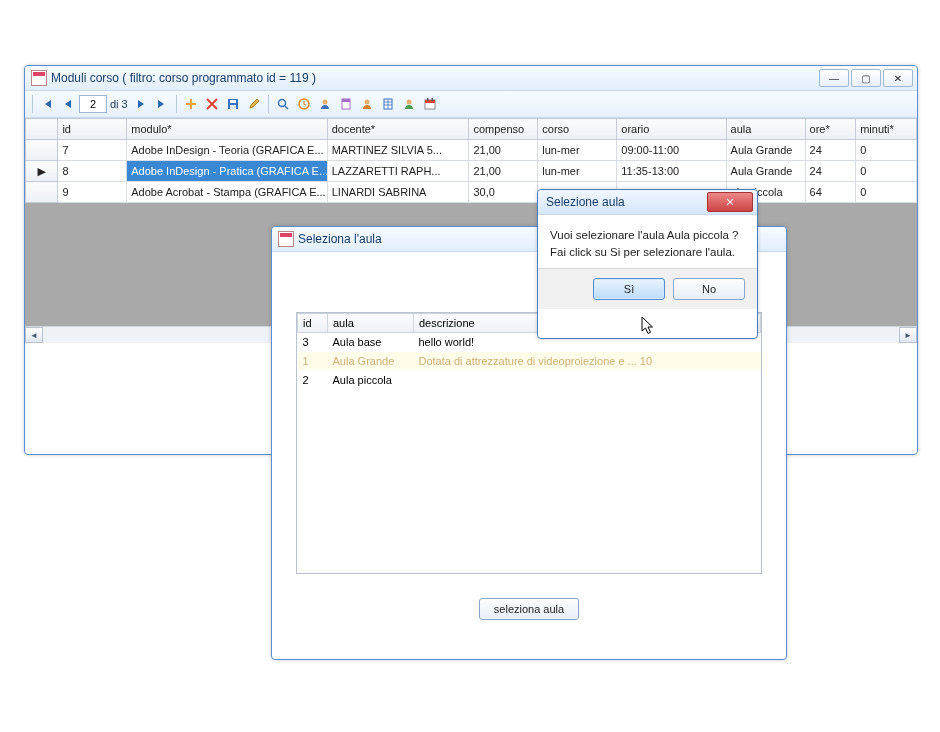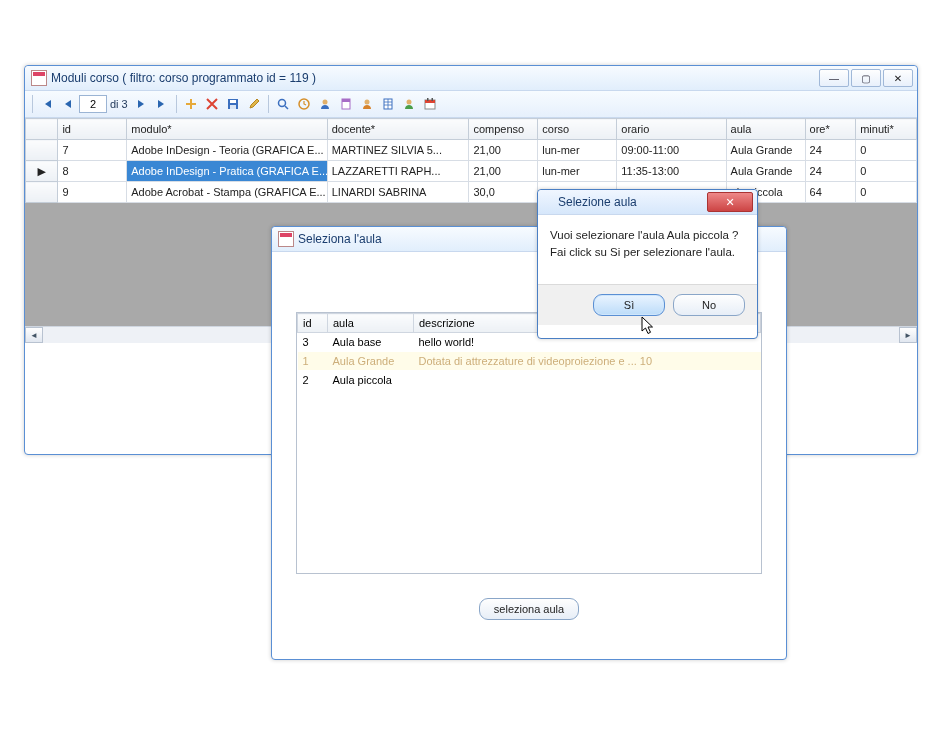--- a/index.html
+++ b/index.html
@@ -18,23 +18,23 @@
 .page-in{width:26px;height:16px;border:1px solid #9bb4d4;background:#fff;text-align:center;font-size:11px;padding:0}
 .page-lbl{font-size:11px;color:#243b5c;margin:0 2px}
 .grid{width:100%;border-collapse:collapse;table-layout:fixed;background:#fff}
 .grid th{background:linear-gradient(#fbfcfd,#ecf0f5);border:1px solid #c4cdd8;font-weight:normal;text-align:left;padding:3px 4px;height:14px;font-size:11px;color:#222}
 .grid td{border:1px solid #d7dde5;padding:3px 4px;height:14px;font-size:11px;color:#222;white-space:nowrap;overflow:hidden}
 .rowhdr{background:linear-gradient(#fbfcfd,#ecf0f5)!important;width:30px;border:1px solid #c4cdd8!important;text-align:center}
 .selcell{background:#3a87d4;color:#fff!important}
 .gridarea{background:#a9a9a9;height:225px;overflow:hidden;position:relative}
 .hscroll{position:absolute;bottom:0;left:0;right:0;height:16px;background:#eef1f6;border-top:1px solid #cfd6e0;display:flex;align-items:center}
 .hscroll .sbtn{width:16px;height:14px;background:linear-gradient(#fefefe,#e1e7f0);border:1px solid #b8c2d0;display:flex;align-items:center;justify-content:center;font-size:8px;color:#456}
-.pushbtn{min-width:72px;height:22px;background:linear-gradient(#fefefe,#e7eef7);border:1px solid #8aa6c8;border-radius:9px;font-size:11px;color:#222;padding:0 10px}
+.pushbtn{min-width:72px;height:22px;background:linear-gradient(#fefefe,#e7eef7);border:1px solid #8aa6c8;border-radius:3px;font-size:11px;color:#222;padding:0 10px}
 .pushbtn.primary{background:linear-gradient(#eaf4ff,#bcdcf9);border-color:#5a8fd4;box-shadow:inset 0 0 0 1px #cfe6fb}
-.dlg-msg{padding:12px 12px 22px 12px;font-size:11.5px;color:#222;line-height:1.5}
+.dlg-msg{padding:12px 12px 6px 12px;font-size:11.5px;color:#222;line-height:1.5}
 .dlg-btns{height:40px;background:#f0f0f0;border-top:1px solid #dadada;display:flex;align-items:center;justify-content:flex-end;padding-right:12px;gap:8px}
 .closebadge{width:44px;height:18px;border-radius:2px;background:linear-gradient(#e88,#c44);border:1px solid #a33;display:flex;align-items:center;justify-content:center;color:#fff;font-size:11px;margin-right:4px}
 .list{width:100%;border-collapse:collapse}
 .list th{background:linear-gradient(#fbfcfd,#ecf0f5);border:1px solid #cfd6e0;font-weight:normal;text-align:left;padding:3px 5px;font-size:11px}
 .list td{border-bottom:1px solid #fff;padding:3px 5px;font-size:11px}
 .list tr.alt td{color:#cdae7a;background:#fffce9}
 .cursor{position:absolute;width:16px;height:22px;pointer-events:none}
 svg{display:block}
 </style>
 </head>
@@ -270,21 +270,21 @@
       </table>
     </div>
     <div style="text-align:center;margin-top:24px">
       <button class="pushbtn" style="min-width:100px">seleziona aula</button>
     </div>
   </div>
 </div>
 
 <div class="window" style="left:537px;top:189px;width:219px;height:148px;border-color:#4a7fc4">
   <div class="titlebar" style="background:linear-gradient(#f0f6ff,#d6e7fb)">
-    <span class="title" style="padding-left:20px">Selezione aula</span>
+    <span class="title" style="padding-left:8px">Selezione aula</span>
     <div class="closebadge">✕</div>
   </div>
   <div class="dlg-msg">
     <div>Vuoi selezionare l'aula Aula piccola ?</div>
     <div>Fai click su Si per selezionare l'aula.</div>
   </div>
   <div class="dlg-btns">
     <button class="pushbtn primary">Sì</button>
     <button class="pushbtn">No</button>
   </div>

